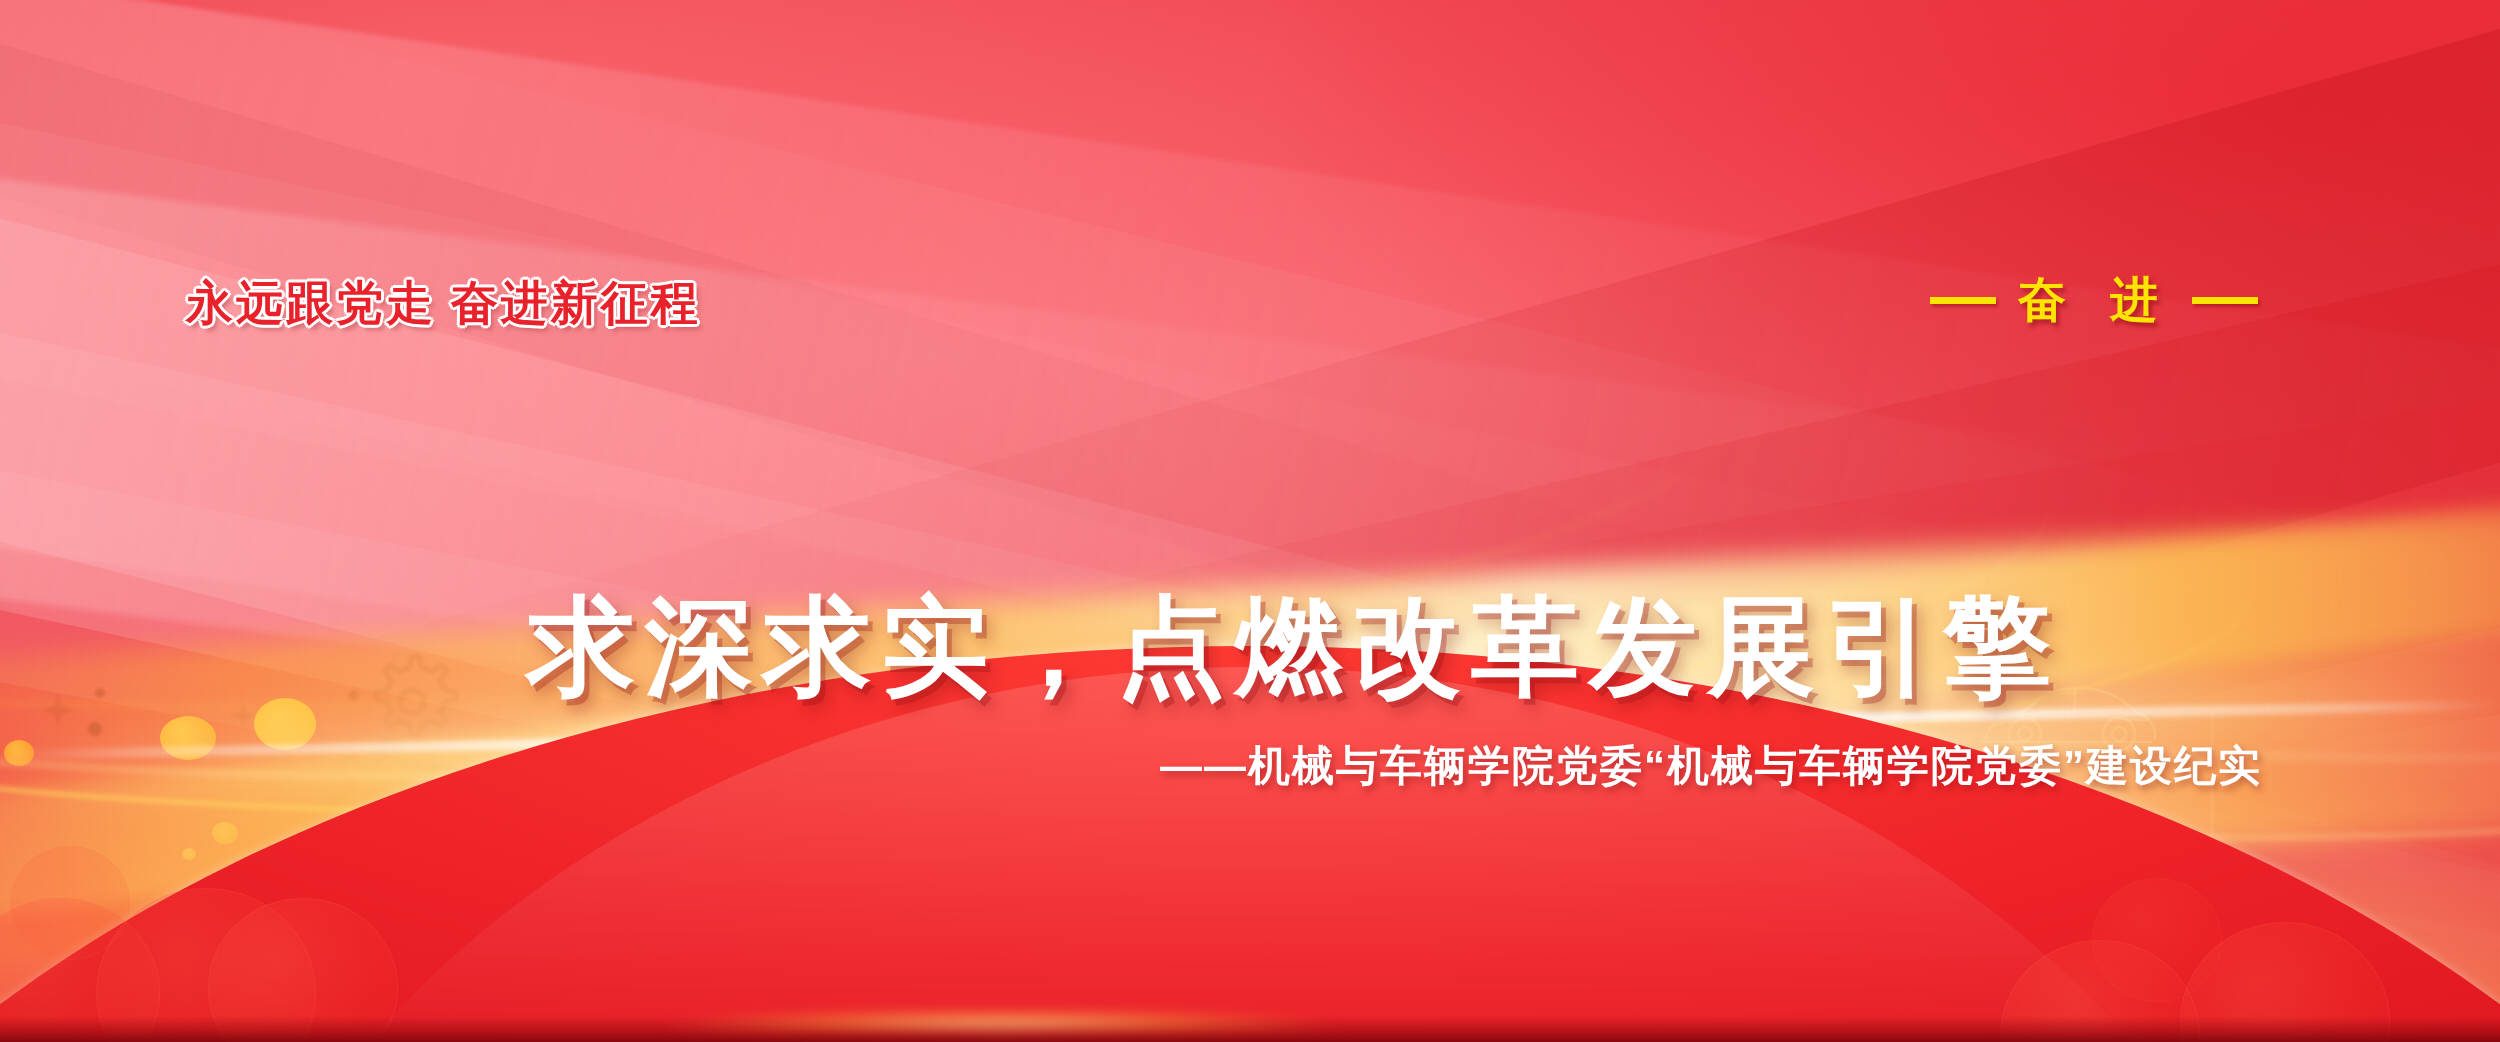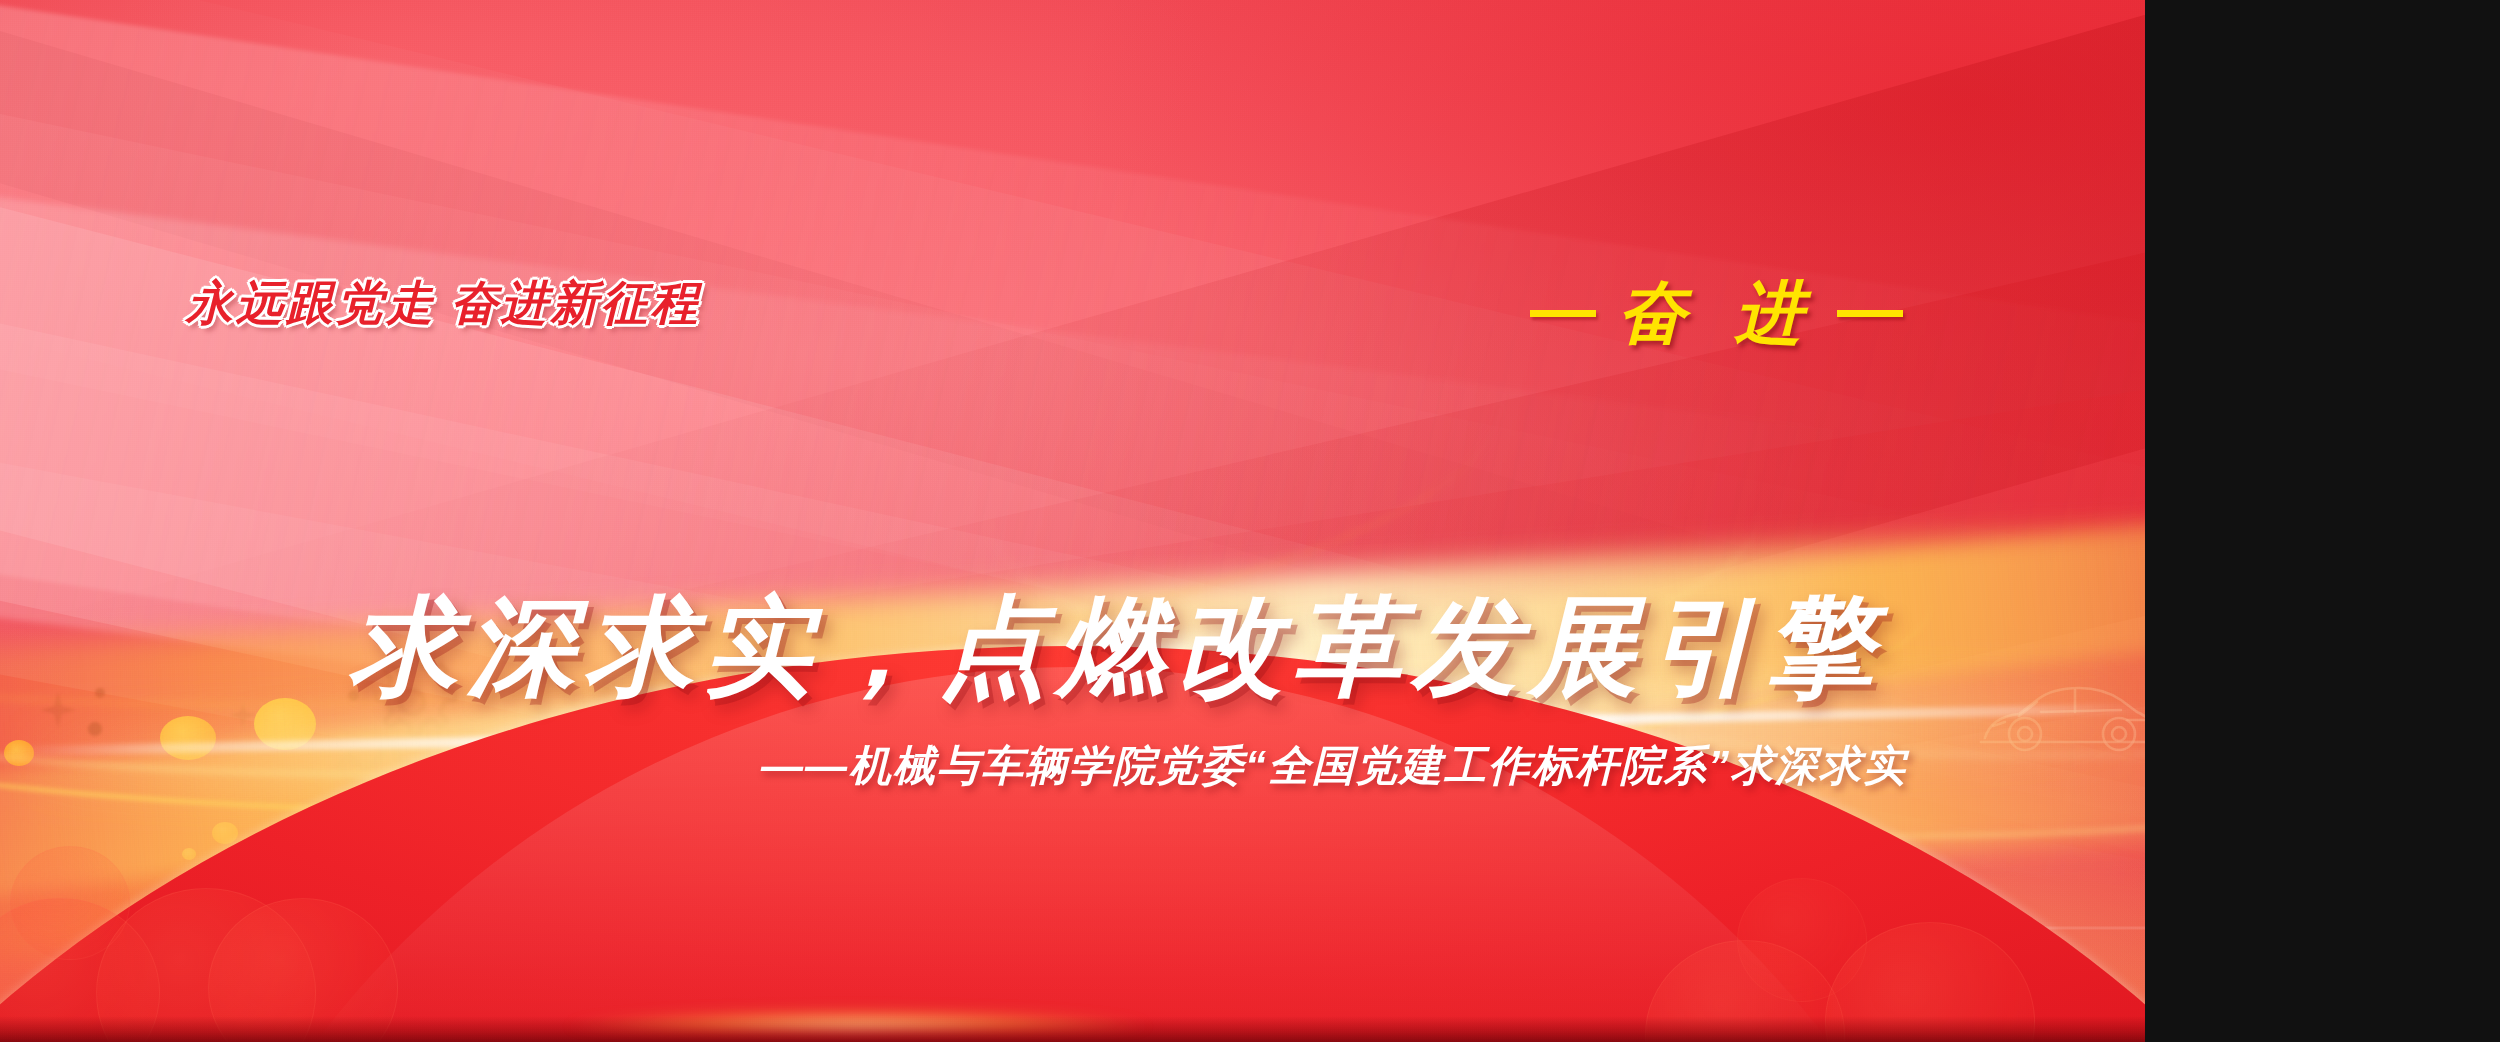--- a/index.html
+++ b/index.html
@@ -1,27 +1,26 @@
 <!DOCTYPE html>
 <html lang="zh"><head>
 <meta charset="utf-8">
 <title>banner</title>
 <style>
   html,body{margin:0;padding:0;background:#111;}
   *{box-sizing:border-box;}
 
   #banner{
     position:relative;
-    width:2145px;
+    width:2500px;
     height:1042px;
     overflow:hidden;
     font-family:"Liberation Serif","DejaVu Serif",serif;
     background:#e5323e;
     isolation:isolate;
-    font-style:italic;
   }
 
   
   .layer{position:absolute;inset:0;pointer-events:none;}
 
   .bg-base{
     background:
       radial-gradient(150% 110% at 38% 34%, #fb6a72 0%, #f4505b 26%, #e8343f 55%, #d8242f 80%, #c5151f 100%);
   }
   .bg-topglow{
@@ -200,21 +199,21 @@
     display:flex;align-items:center;gap:18px;
     white-space:nowrap;
   }
   .fenjin .dash{
     display:block;width:66px;height:7px;background:#ffe400;
     box-shadow:2px 3px 3px rgba(140,12,18,.45);
   }
   .fenjin .fj-text{
     font-family:"Liberation Serif","DejaVu Serif",serif;
     font-weight:bold;
-    font-size:68px;
+    font-size:48px;
     color:#ffe400;
     letter-spacing:16px;
     padding-left:4px;
     text-shadow:3px 4px 4px rgba(130,8,14,.55);
   }
 
   .main-title{
     position:absolute;
     left:0; right:0; top:516px;
     text-align:center;
@@ -343,15 +342,15 @@
   <div class="slogan">永远跟党走  奋进新征程</div>
 
   <div class="fenjin">
     <span class="dash"></span>
     <span class="fj-text">奋  进</span>
     <span class="dash"></span>
   </div>
 
   <h1 class="main-title">求深求实，点燃改革发展引擎</h1>
 
-  <div class="subtitle">——机械与车辆学院党委“全国党建工作标杆院系”求深求实</div>
+  <div class="subtitle">——机械与车辆学院党委“机械与车辆学院党委”建设纪实</div>
 
 </div>
 
 </body></html>

